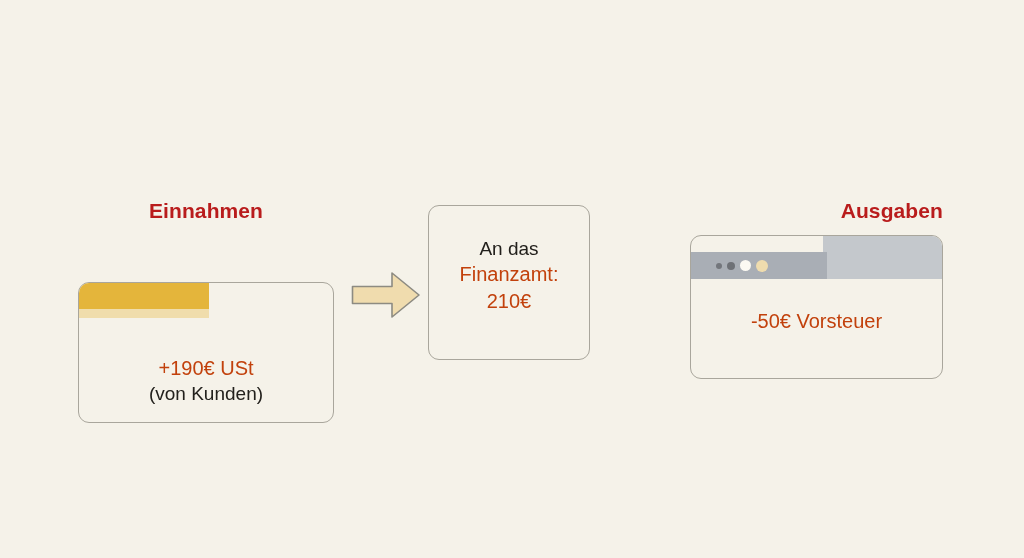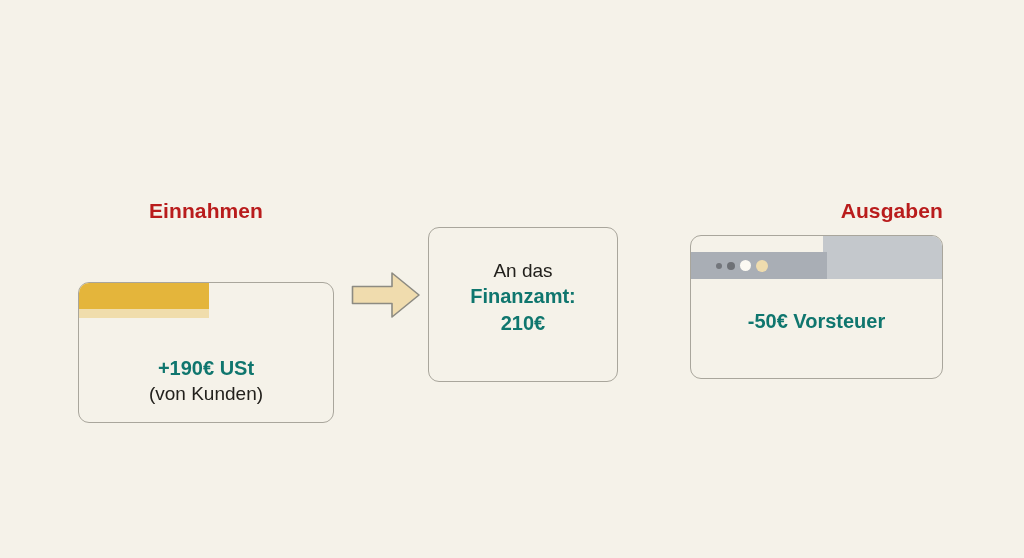--- a/index.html
+++ b/index.html
@@ -56,23 +56,22 @@
   #card-einnahmen {
     left: 78px;
     top: 238px;
     width: 256px;
     height: 141px;
     margin-top: 44px;
   }
   #card-finanzamt {
     left: 428px;
     top: 205px;
-    width: 190px;
+    width: 162px;
     height: 155px;
-    margin-top: 22px;
   }
   #card-ausgaben {
     left: 690px;
     top: 235px;
     width: 253px;
     height: 144px;
   }
 
   
   .goldbar-wrap {
@@ -140,22 +139,22 @@
     text-align: center;
     box-sizing: border-box;
     padding: 0 8px;
   }
   #text-einnahmen { top: 72px; }
   #text-ausgaben  { top: 72px; text-align: center; }
   #text-finanzamt { top: 30px; }
 
   .line-strong {
     font-size: 20px;
-    font-weight: bold;
-    color: #0f766e;
+    font-weight: normal;
+    color: #c2410c;
     line-height: 1.32;
     white-space: nowrap;
   }
   .line-regular {
     font-size: 19px;
     font-weight: normal;
     color: #22201c;
     line-height: 1.34;
     white-space: nowrap;
   }

